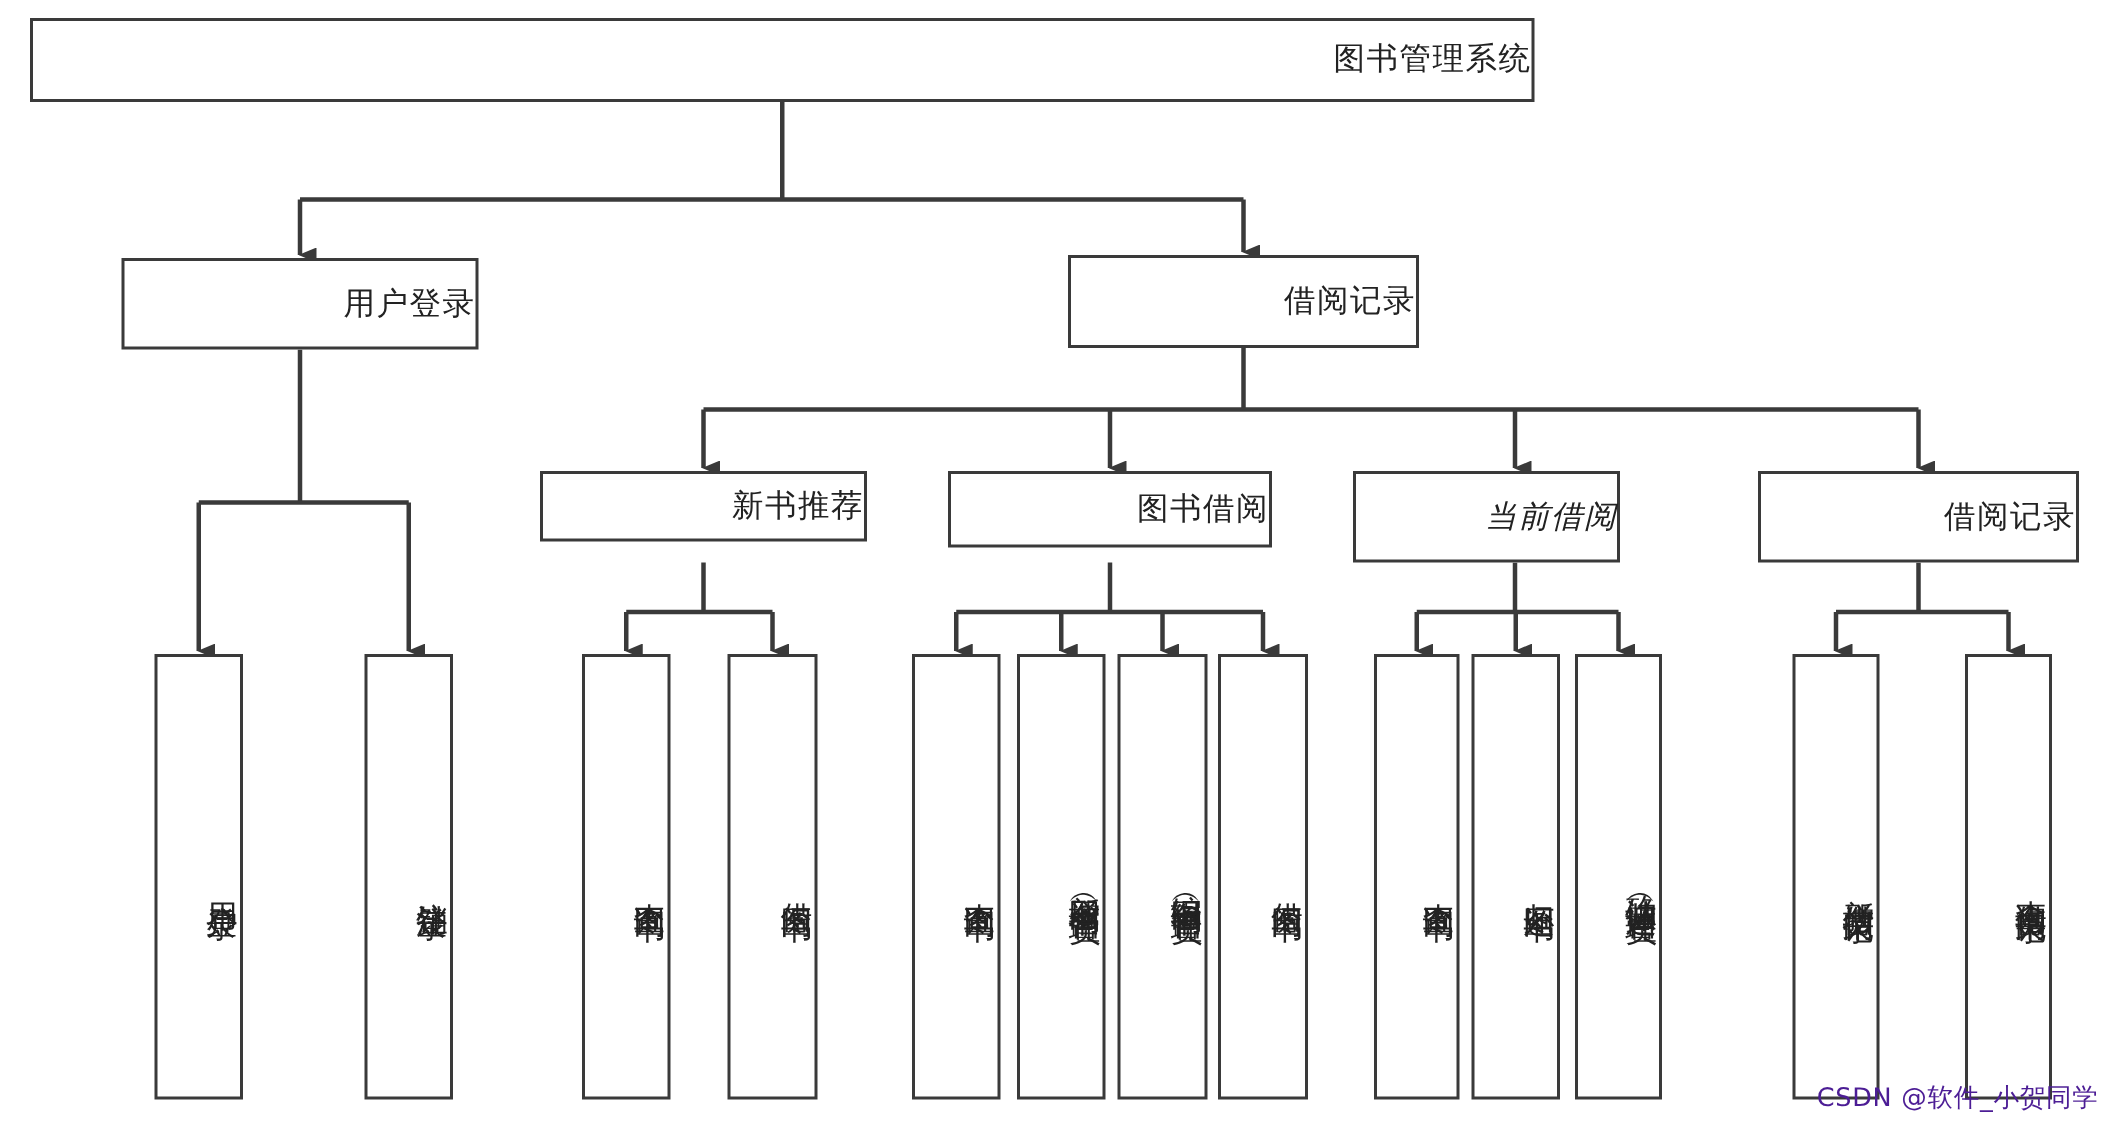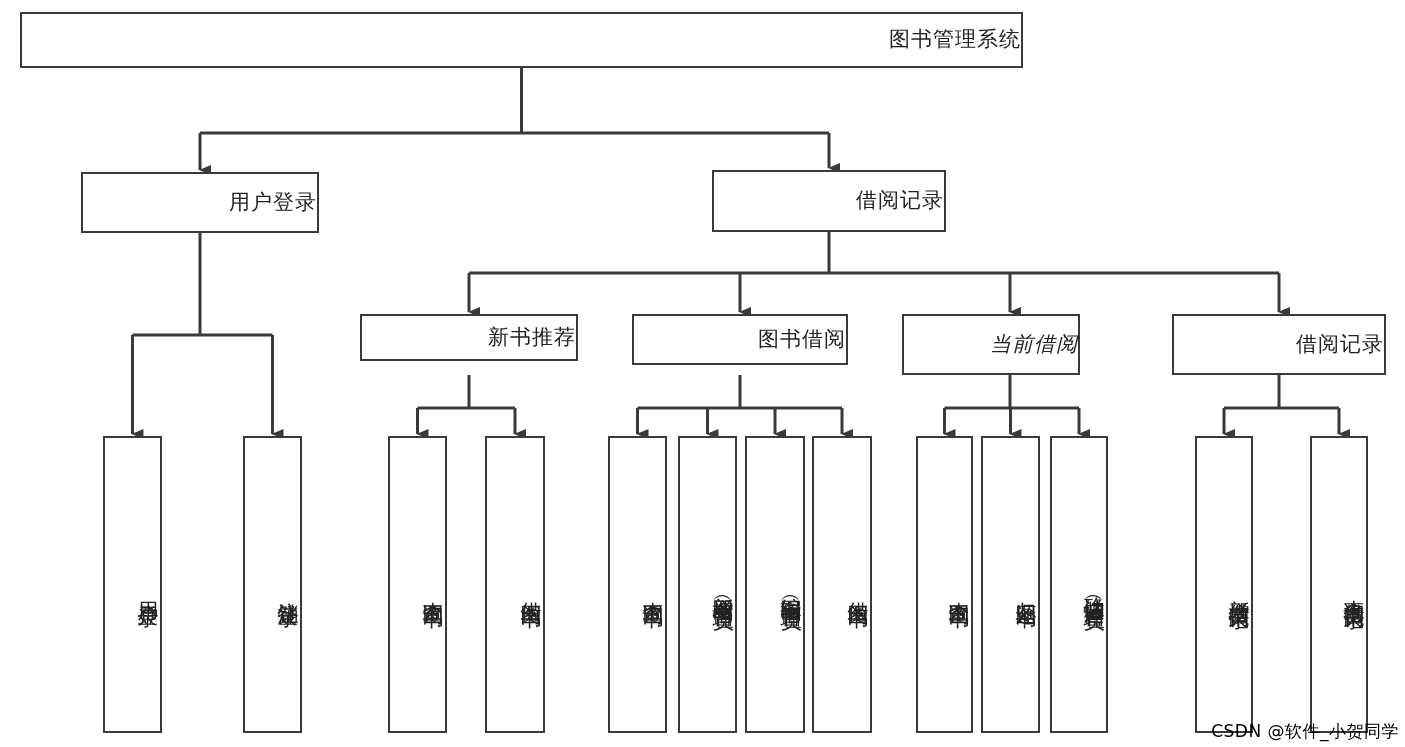--- a/index.html
+++ b/index.html
@@ -20,21 +20,21 @@
   .node-h{font-size:21px;letter-spacing:1px;line-height:1.1;}
   .node-v{
     font-size:21px;letter-spacing:2px;line-height:1.18;
     writing-mode:vertical-rl;text-orientation:upright;
     align-items:flex-start;justify-content:center;
     padding-top:8px;
     white-space:nowrap;
   }
   .watermark{
     position:absolute;right:6px;bottom:4px;
-    font-size:17px;color:#000000;letter-spacing:.5px;
+    font-size:17px;color:#4c1d95;letter-spacing:.5px;
     user-select:none;pointer-events:none;
   }
 </style>
 </head>
 <body>
 
 <div id="diagram-root">
 
   <svg class="canvas" viewBox="0 0 1405 747">
     <defs>

